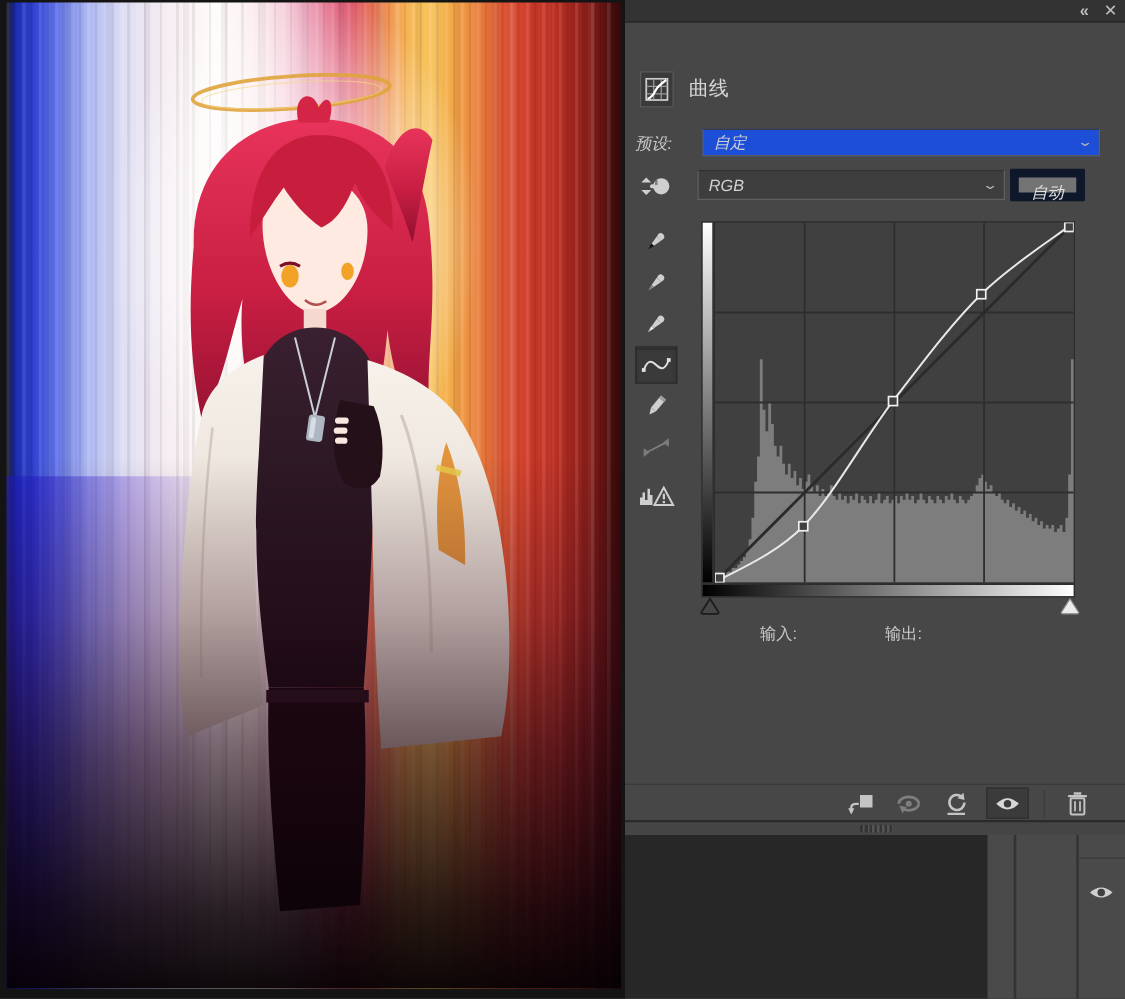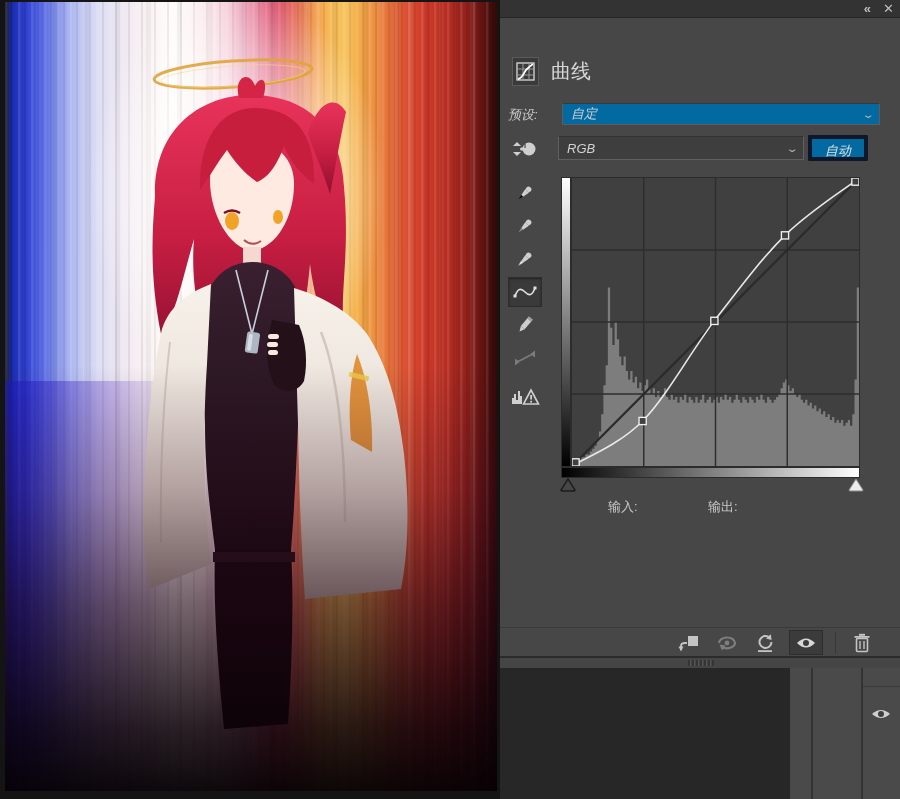--- a/index.html
+++ b/index.html
@@ -34,30 +34,30 @@
   .titlebar { position:absolute; left:0; top:0; width:400px; height:18px; background:#333333; border-bottom:1px solid #262626; }
   .titlebar .win-icons { position:absolute; right:6px; top:1px; display:flex; gap:12px; color:#bdbdbd; font-size:13px; font-weight:bold; }
   .titlebar .win-icons span { cursor:default; line-height:16px; }
   .tabstrip { position:absolute; left:0; top:19px; width:400px; height:28px; background:#3c3c3c; }
   .tab { position:absolute; left:0; top:0; width:48px; height:28px; background:#474747; color:#dadada; font-size:13px; text-align:center; line-height:28px; }
   .panel-menu { position:absolute; right:7px; top:9px; width:14px; height:10px; display:flex; flex-direction:column; justify-content:space-between; }
   .panel-menu i { display:block; height:2px; background:#b5b5b5; }
 
   .adj-header { position:absolute; left:12px; top:57px; display:flex; align-items:center; gap:12px; }
   .adj-icon { width:27px; height:29px; background:#3a3a3a; border:1px solid #5a5a5a; display:flex; align-items:center; justify-content:center; }
-  .adj-title { color:#d6d6d6; font-size:20px; }
+  .adj-title { color:#d6d6d6; font-size:16px; }
 
   .preset-row { position:absolute; left:8px; top:103px; width:384px; height:22px;font-style:italic; }
   .preset-label { position:absolute; left:0; top:3px; color:#c8c8c8; font-size:13px; }
-  .select { position:absolute; background:#0369a1; border:1px solid #5d5d5d; border-top-color:#3a3a3a; color:#d2d2d2; font-size:13px; display:flex; align-items:center; padding:0 8px; }
+  .select { position:absolute; background:#1d4ed8; border:1px solid #5d5d5d; border-top-color:#3a3a3a; color:#d2d2d2; font-size:13px; display:flex; align-items:center; padding:0 8px; }
   .select .chev { position:absolute; right:7px; color:#b9b9b9; font-size:10px; transform:scaleX(1.6); }
   .preset-select { left:54px; top:0; width:318px; height:22px; }
   .channel-row { position:absolute; left:4px; top:135px; width:384px; height:26px;font-style:italic; }
   .channel-select { left:54px; top:1px; width:246px; height:24px; background:#3e3e3e; border:1px solid #606060; border-top-color:#333; }
-  .auto-btn { position:absolute; right:20px; top:0; width:60px; height:26px; background:#0369a1; border:4px solid #0f172a; color:#e2e2e2; font-size:13px; text-align:center; line-height:24px; border-radius:1px; }
+  .auto-btn { position:absolute; right:20px; top:0; width:60px; height:26px; background:#737373; border:7px solid #0f172a; color:#e2e2e2; font-size:13px; text-align:center; line-height:24px; border-radius:1px; }
 
   .tool-col { position:absolute; left:8px; top:178px; width:36px; }
   .tool { width:34px; height:30px; display:flex; align-items:center; justify-content:center; margin-bottom:3px; }
   .tool.selected { background:#3a3a3a; border:1px solid #2d2d2d; box-shadow:inset 0 1px 2px rgba(0,0,0,.4); }
   .tool.disabled { opacity:.55; }
   .hand-tool { position:absolute; left:8px; top:134px; width:34px; height:30px; display:flex; align-items:center; justify-content:center; }
 
   .curve-editor { position:absolute; left:61px; top:177px; }
   .vgrad { position:absolute; left:0; top:0; width:10px; height:290px; background:linear-gradient(to top,#000,#fff); border:1px solid #2c2c2c; }
   .plot { position:absolute; left:10px; top:0; width:289px; height:290px; background:#404040; border:1px solid #2c2c2c; }

